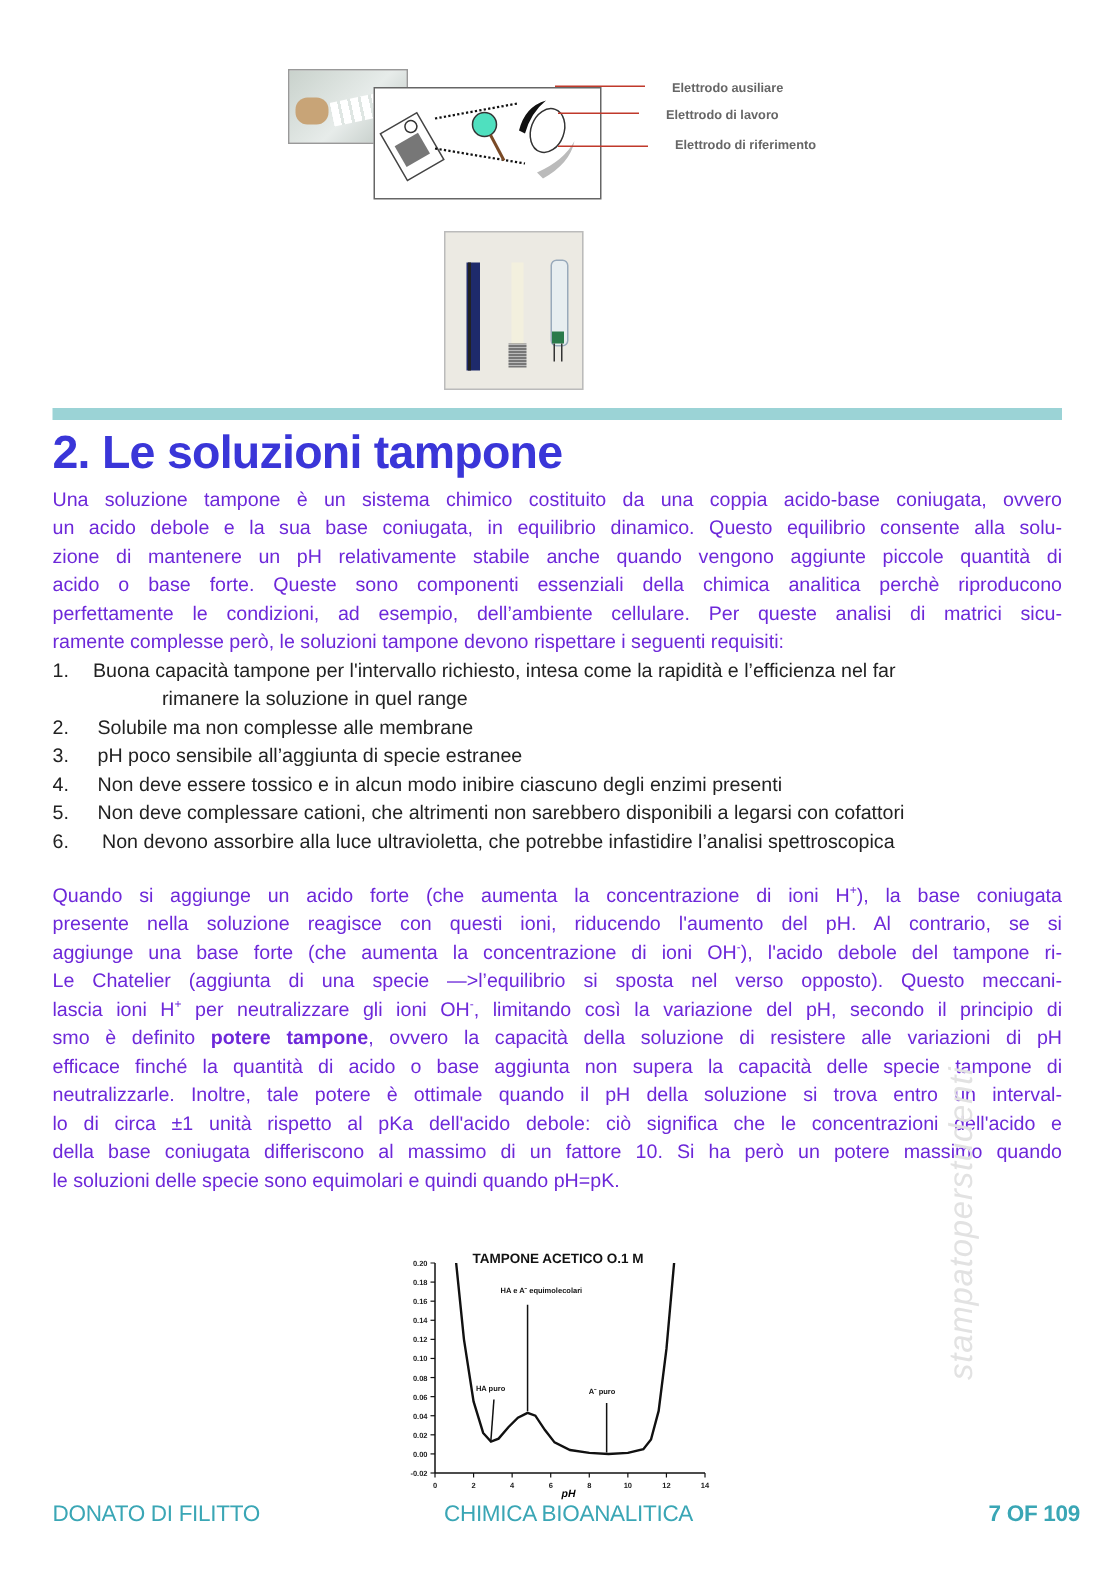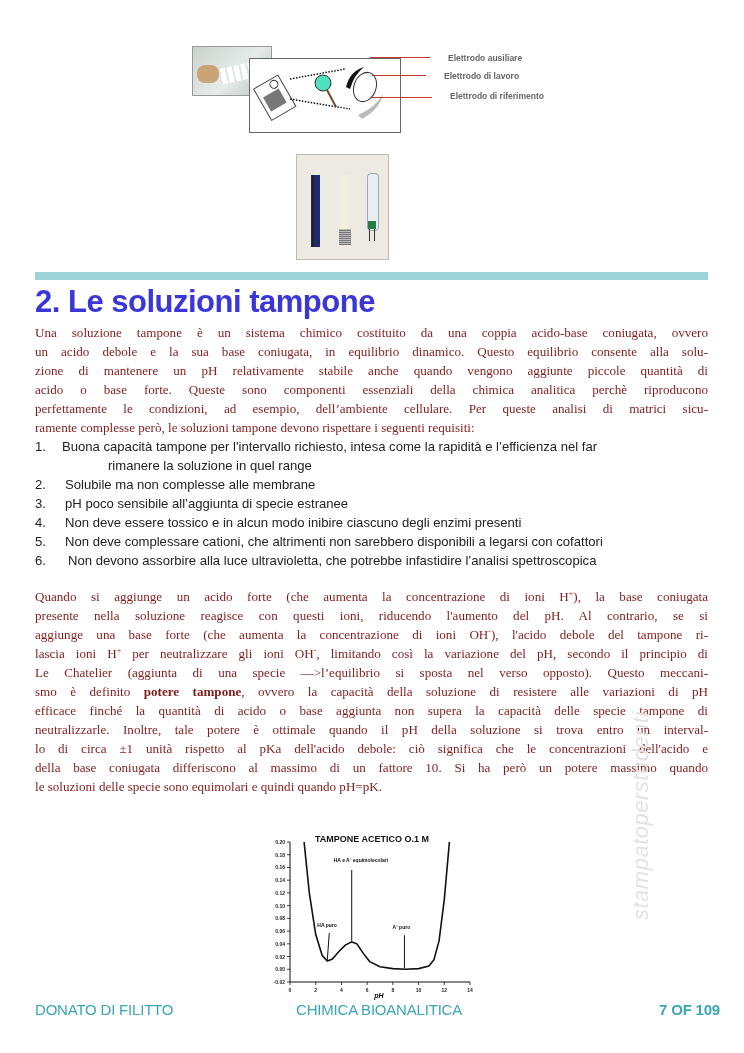--- a/index.html
+++ b/index.html
@@ -27,21 +27,21 @@
   .strip { position: absolute; }
 
   
   .teal-rule { position: absolute; left: 35px; top: 272px; width: 673px; height: 8px; background: #9bd3d6; }
 
   .section-title { position: absolute; left: 35px; top: 284px; margin: 0;
                    font-family: "Liberation Sans", sans-serif; font-weight: bold; font-size: 31px;
                    color: #3a36d8; letter-spacing: -0.5px; }
 
   .body-text { position: absolute; left: 35px; width: 673px; font-size: 13.1px; line-height: 19px;
-               color: #7f1d1d; text-align: justify; font-family: Liberation Serif, serif; }
+               color: #6d28d9; text-align: justify; }
   .p1 { top: 323px; }
   .p1 .line { display: block; text-align: justify; text-align-last: justify; white-space: nowrap; }
   .p1 .line.last { text-align-last: left; }
 
   .reqs { position: absolute; left: 35px; top: 437px; width: 680px; font-size: 13.1px; line-height: 19px; margin: 0; padding: 0; list-style: none; }
   .reqs li { display: flex; }
   .reqs .num { width: 27px; flex: none; }
   .reqs .txt { flex: 1; }
   .reqs .cont { padding-left: 46px; display: block; }
 
@@ -150,22 +150,22 @@
   <li>
     <span class="num">6.</span>
     <span class="txt" style="padding-left:6px">Non devono assorbire alla luce ultravioletta, che potrebbe infastidire l’analisi spettroscopica</span>
   </li>
 </ul>
 
 <div class="body-text p2">
   <span class="line"><span>Quando si aggiunge un acido forte (che aumenta la concentrazione di ioni H</span><sup>+</sup><span>), la base coniugata</span></span>
   <span class="line">presente nella soluzione reagisce con questi ioni, riducendo l'aumento del pH. Al contrario, se si</span>
   <span class="line"><span>aggiunge una base forte (che aumenta la concentrazione di ioni OH</span><sup>-</sup><span>), l'acido debole del tampone ri-</span></span>
+  <span class="line">Le Chatelier (aggiunta di una specie —&gt;l’equilibrio si sposta nel verso opposto). Questo meccani-</span>
   <span class="line"><span>lascia ioni H</span><sup>+</sup><span> per neutralizzare gli ioni OH</span><sup>-</sup><span>, limitando così la variazione del pH, secondo il principio di</span></span>
-  <span class="line">Le Chatelier (aggiunta di una specie —&gt;l’equilibrio si sposta nel verso opposto). Questo meccani-</span>
   <span class="line"><span>smo è definito </span><b>potere tampone</b><span>, ovvero la capacità della soluzione di resistere alle variazioni di pH</span></span>
   <span class="line">efficace finché la quantità di acido o base aggiunta non supera la capacità delle specie tampone di</span>
   <span class="line">neutralizzarle. Inoltre, tale potere è ottimale quando il pH della soluzione si trova entro un interval-</span>
   <span class="line">lo di circa ±1 unità rispetto al pKa dell'acido debole: ciò significa che le concentrazioni dell'acido e</span>
   <span class="line">della base coniugata differiscono al massimo di un fattore 10. Si ha però un potere massimo quando</span>
   <span class="line last">le soluzioni delle specie sono equimolari e quindi quando pH=pK.</span>
 </div>
 
 <div class="chart">
   <svg id="chart-svg" width="215" height="172" viewBox="0 0 215 172">

